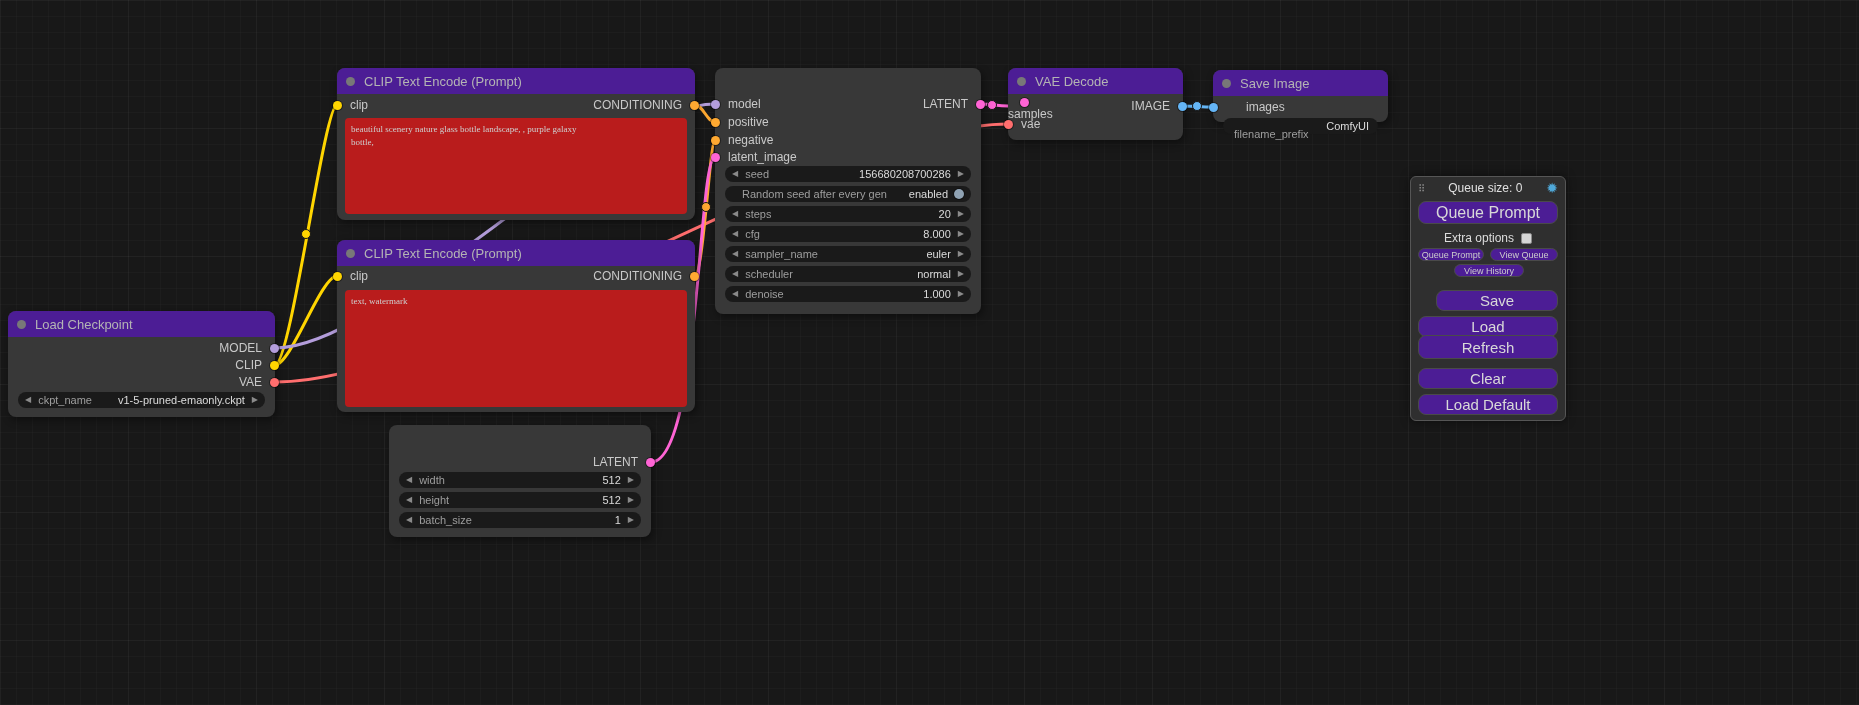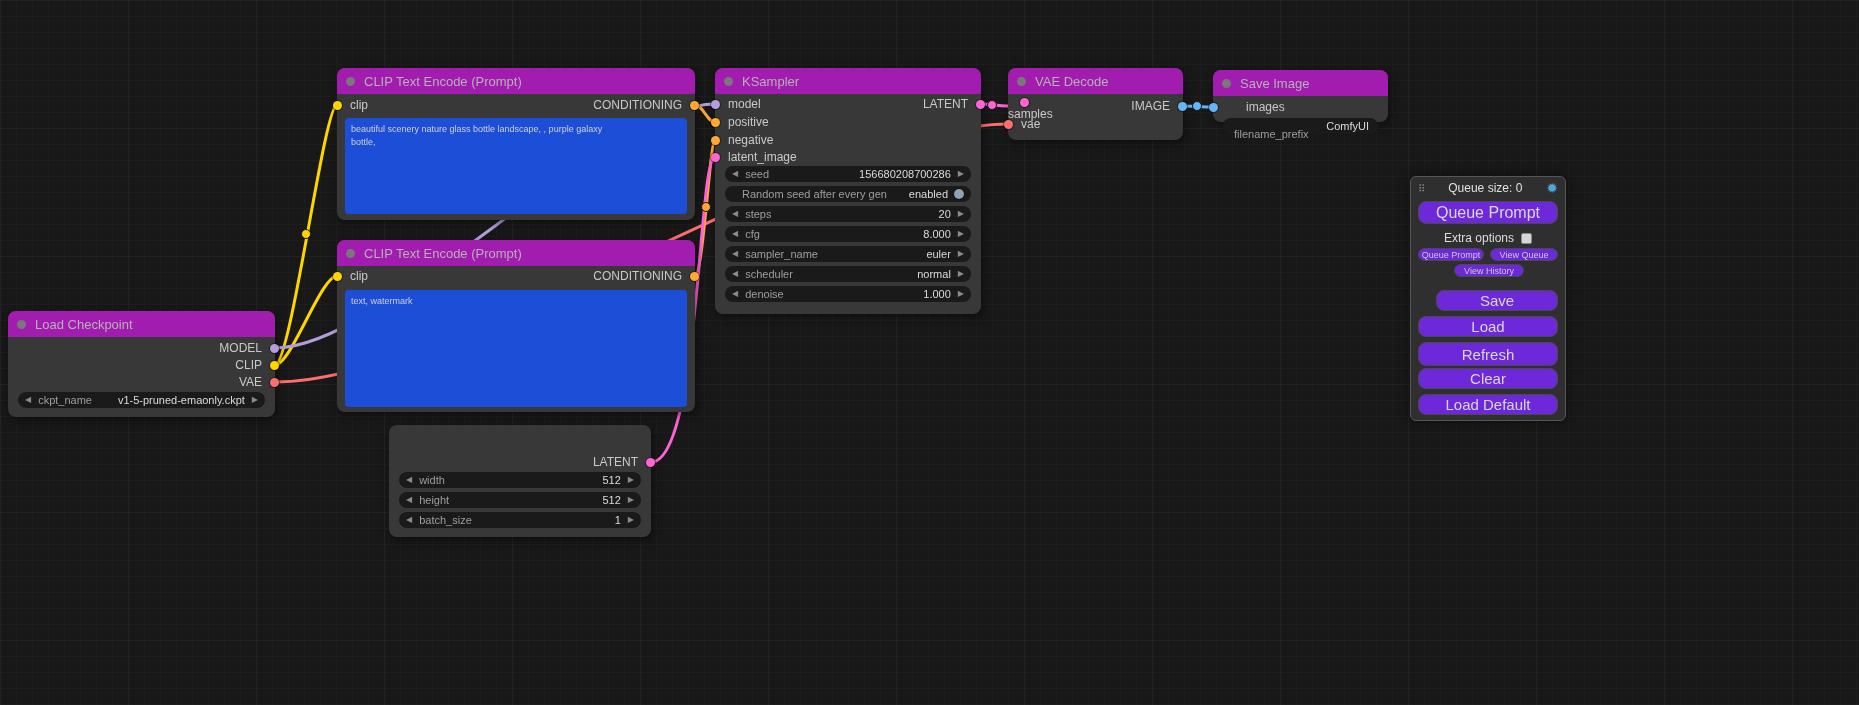--- a/index.html
+++ b/index.html
@@ -14,21 +14,21 @@
       linear-gradient(90deg, rgba(255,255,255,0.028) 1px, transparent 1px);
     background-size: 16px 16px, 16px 16px, 128px 128px, 128px 128px;
     font-family: "Liberation Sans", sans-serif;
   }
   .wires { position:absolute; left:0; top:0; z-index:1; }
   .node {
     position:absolute; z-index:2; background:#383838;
     border-radius:8px; box-shadow: 2px 3px 8px rgba(0,0,0,0.45);
   }
   .node-title {
-    height:26px; background:#a21caf; border-radius:8px 8px 0 0;
+    height:26px; background:#4c1d95; border-radius:8px 8px 0 0;
     display:flex; align-items:center; color:#b4b4b4; font-size:13px;
   }
   .collapse-dot { width:9px; height:9px; border-radius:50%; background:#787878; margin:0 9px 0 9px; flex:none; }
   .slot-row { position:absolute; display:flex; align-items:center; height:16px; font-size:12px; color:#c9c9c9; }
   .slot-row.in { left:0; }
   .slot-row.in .slot-dot { margin-left:-4px; margin-right:8px; }
   .slot-row.out { right:0; flex-direction:row-reverse; }
   .slot-row.out .slot-dot { margin-right:-4px; margin-left:8px; }
   .slot-dot { width:9px; height:9px; border-radius:50%; flex:none; box-shadow:0 0 0 1px rgba(0,0,0,0.4); }
   .c-model { background:#B39DDB; } .c-clip { background:#FFD500; } .c-vae { background:#FF6E6E; }
@@ -37,36 +37,36 @@
     position:absolute; left:10px; right:10px; height:16px; background:#1a1a1a;
     border-radius:8px; display:flex; align-items:center; padding:0 7px;
     font-size:11px; color:#9e9e9e; white-space:nowrap;
   }
   .widget .arr { color:#8a8a8a; font-size:8px; line-height:1; flex:none; }
   .widget .wlabel { margin-left:7px; overflow:hidden; }
   .widget .wvalue { margin-left:auto; margin-right:7px; color:#dcdcdc; }
   .widget.novalarr .wvalue { margin-right:2px; }
   .toggle-dot { width:10px; height:10px; border-radius:50%; background:#8fa2b3; flex:none; margin-left:4px; box-shadow:0 0 0 1px rgba(0,0,0,0.35); }
   .prompt-text {
-    position:absolute; left:8px; right:8px; background:#1d4ed8; border-radius:4px;
-    font-family:Liberation Sans, sans-serif; font-size:9px; line-height:13px;
+    position:absolute; left:8px; right:8px; background:#b91c1c; border-radius:4px;
+    font-family:Liberation Serif, serif; font-size:9px; line-height:13px;
     color:#cfcfcf; padding:5px 6px; white-space:pre-wrap; overflow:hidden;
   }
   
   .qpanel {
     position:absolute; left:1410px; top:176px; width:156px; height:245px; z-index:3;
     background:#2f2f2f; border:1px solid #565656; border-radius:6px;
     box-shadow:0 0 10px rgba(0,0,0,0.55); color:#dddddd;
   }
   .qheader { display:flex; align-items:center; height:22px; padding:0 7px; font-size:12px; }
   .qdrag { color:#8a8a8a; font-size:10px; letter-spacing:-1px; }
   .qtitle { flex:1; text-align:center; color:#e0e0e0; }
   .qgear { color:#4FA8D8; font-size:14px; line-height:1; }
   .qbtn {
-    position:absolute; background:#6d28d9; border:1px solid #4a4a4a; border-radius:8px;
+    position:absolute; background:#4c1d95; border:1px solid #4a4a4a; border-radius:8px;
     color:#d8d8d8; display:flex; align-items:center; justify-content:center; font-size:15px;
     font-family:"Liberation Sans", sans-serif;
   }
   .qbtn-sm { font-size:9px; border-radius:7px; color:#cccccc; }
   .extra-row { position:absolute; left:0; right:0; top:54px; height:14px; display:flex; align-items:center; justify-content:center; font-size:12px; color:#dddddd; }
   .checkbox { width:11px; height:11px; background:#d6d6d6; border:1px solid #8a8a8a; border-radius:2px; margin-left:7px; }
 </style>
 </head>
 <body>
 
@@ -175,24 +175,20 @@
     </div>
     <div class="widget" style="top:87px;">
       <span class="arr">◀</span>
       <span class="wlabel">batch_size</span>
       <span class="wvalue">1</span>
       <span class="arr">▶</span>
     </div>
   </div>
 
   <div class="node" style="left:715px;top:68px;width:266px;height:246px;">
-    <div class="node-title">
-      <span class="collapse-dot"></span>
-      <span>KSampler</span>
-    </div>
     <div class="slot-row in" style="top:28px;">
       <span class="slot-dot c-model"></span>
       <span>model</span>
     </div>
     <div class="slot-row in" style="top:46px;">
       <span class="slot-dot c-cond"></span>
       <span>positive</span>
     </div>
     <div class="slot-row in" style="top:64px;">
       <span class="slot-dot c-cond"></span>
@@ -292,18 +288,18 @@
     <div class="qbtn" style="left:7px;right:7px;top:24px;height:23px;font-size:16px;">Queue Prompt</div>
     <div class="extra-row">
       <span>Extra options</span>
       <span class="checkbox"></span>
     </div>
     <div class="qbtn qbtn-sm" style="left:7px;width:66px;top:71px;height:13px;">Queue Prompt</div>
     <div class="qbtn qbtn-sm" style="right:7px;width:68px;top:71px;height:13px;">View Queue</div>
     <div class="qbtn qbtn-sm" style="left:43px;width:70px;top:87px;height:13px;">View History</div>
     <div class="qbtn" style="left:25px;right:7px;top:113px;height:21px;">Save</div>
     <div class="qbtn" style="left:7px;right:7px;top:139px;height:21px;">Load</div>
-    <div class="qbtn" style="left:7px;right:7px;top:165px;height:24px;">Refresh</div>
+    <div class="qbtn" style="left:7px;right:7px;top:158px;height:24px;">Refresh</div>
     <div class="qbtn" style="left:7px;right:7px;top:191px;height:21px;">Clear</div>
     <div class="qbtn" style="left:7px;right:7px;top:217px;height:21px;">Load Default</div>
   </div>
 
 </div>
 
 </body></html>

